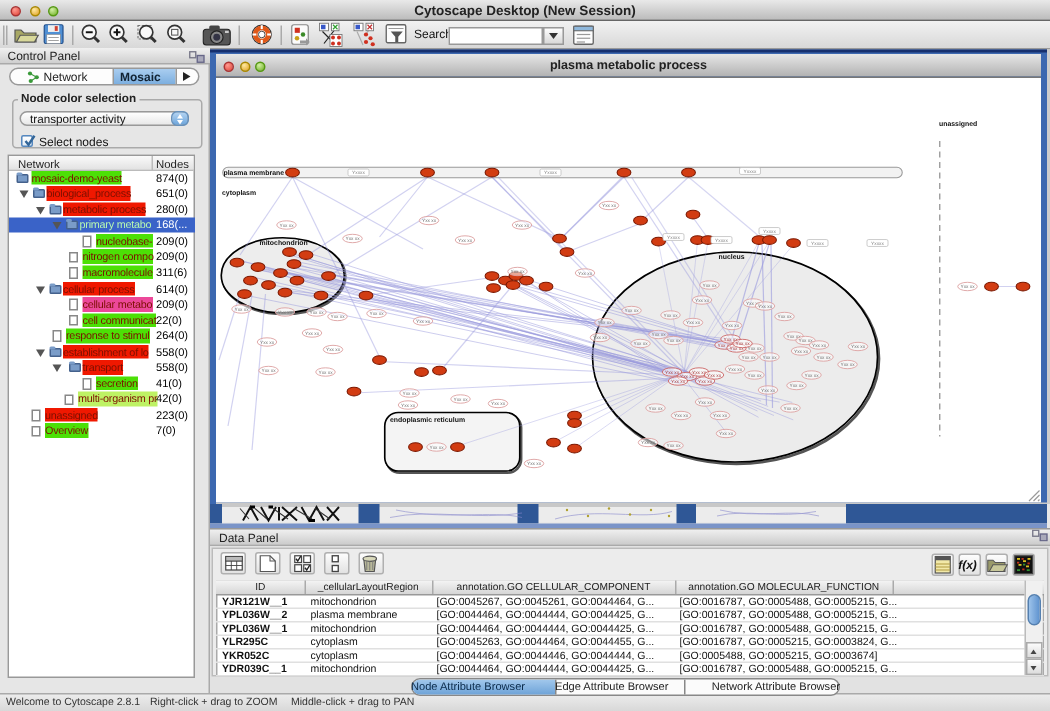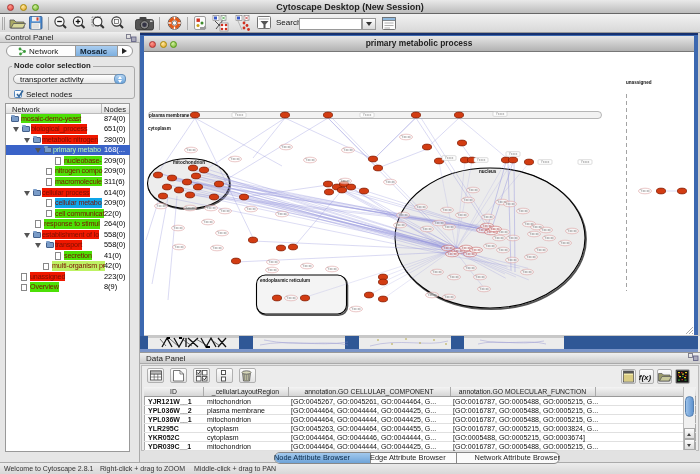--- a/index.html
+++ b/index.html
@@ -169,21 +169,21 @@
 <div class="abs" style="left:104px;top:104.5px;font-size:7.6px;color:#222">Nodes</div>
 <div style="position:absolute;left:21px;top:113.6px;height:9.6px;background:#4ce006;color:#7c1000;font-size:7.2px;letter-spacing:-0.15px;line-height:9.6px;white-space:nowrap">mosaic-demo-yeast</div>
 <div style="position:absolute;left:11px;top:115.8px;width:8px;height:6px;background:#7a9cc8;border:0.5px solid #44618c;border-radius:1px"></div>
 <div style="position:absolute;left:11px;top:114.6px;width:4px;height:2px;background:#7a9cc8;border-radius:1px"></div>
 <div style="position:absolute;left:104px;top:113.6px;width:34px;height:9.6px;color:#000;font-size:7.4px;line-height:9.6px">874(0)</div>
 <div style="position:absolute;left:31px;top:124.1px;height:9.6px;background:#f01800;color:#7c1000;font-size:7.2px;letter-spacing:-0.15px;line-height:9.6px;white-space:nowrap">biological_process</div>
 <div style="position:absolute;left:13px;top:127.1px;width:0;height:0;border-left:3.5px solid transparent;border-right:3.5px solid transparent;border-top:5px solid #555"></div>
 <div style="position:absolute;left:22px;top:126.3px;width:8px;height:6px;background:#7a9cc8;border:0.5px solid #44618c;border-radius:1px"></div>
 <div style="position:absolute;left:22px;top:125.1px;width:4px;height:2px;background:#7a9cc8;border-radius:1px"></div>
 <div style="position:absolute;left:104px;top:124.1px;width:34px;height:9.6px;color:#000;font-size:7.4px;line-height:9.6px">651(0)</div>
-<div style="position:absolute;left:42px;top:134.7px;height:9.6px;background:#f01800;color:#7c1000;font-size:7.2px;letter-spacing:-0.15px;line-height:9.6px;white-space:nowrap">metabolic nitrogen</div>
+<div style="position:absolute;left:42px;top:134.7px;height:9.6px;background:#f01800;color:#7c1000;font-size:7.2px;letter-spacing:-0.15px;line-height:9.6px;white-space:nowrap">metabolic process</div>
 <div style="position:absolute;left:24px;top:137.7px;width:0;height:0;border-left:3.5px solid transparent;border-right:3.5px solid transparent;border-top:5px solid #555"></div>
 <div style="position:absolute;left:33px;top:136.9px;width:8px;height:6px;background:#7a9cc8;border:0.5px solid #44618c;border-radius:1px"></div>
 <div style="position:absolute;left:33px;top:135.7px;width:4px;height:2px;background:#7a9cc8;border-radius:1px"></div>
 <div style="position:absolute;left:104px;top:134.7px;width:34px;height:9.6px;color:#000;font-size:7.4px;line-height:9.6px">280(0)</div>
 <div style="position:absolute;left:6px;top:145.2px;width:124px;height:9.6px;background:#3a63c8"></div>
 <div style="position:absolute;left:53px;top:145.2px;height:9.6px;color:#b8f8b0;font-size:7.2px;letter-spacing:-0.15px;line-height:9.6px;white-space:nowrap">primary metabo</div>
 <div style="position:absolute;left:35px;top:148.2px;width:0;height:0;border-left:3.5px solid transparent;border-right:3.5px solid transparent;border-top:5px solid #555"></div>
 <div style="position:absolute;left:44px;top:147.4px;width:8px;height:6px;background:#7a9cc8;border:0.5px solid #44618c;border-radius:1px"></div>
 <div style="position:absolute;left:44px;top:146.2px;width:4px;height:2px;background:#7a9cc8;border-radius:1px"></div>
 <div style="position:absolute;left:104px;top:145.2px;width:34px;height:9.6px;color:#fff;font-size:7.4px;line-height:9.6px">168(...</div>
@@ -194,21 +194,21 @@
 <div style="position:absolute;left:46px;top:167.6px;width:6px;height:7.5px;background:#fff;border:0.6px solid #888"></div>
 <div style="position:absolute;left:104px;top:166.4px;width:34px;height:9.6px;color:#000;font-size:7.4px;line-height:9.6px">209(0)</div>
 <div style="position:absolute;left:55px;top:176.9px;height:9.6px;background:#4ce006;color:#7c1000;font-size:7.2px;letter-spacing:-0.15px;line-height:9.6px;white-space:nowrap">macromolecule</div>
 <div style="position:absolute;left:46px;top:178.1px;width:6px;height:7.5px;background:#fff;border:0.6px solid #888"></div>
 <div style="position:absolute;left:104px;top:176.9px;width:34px;height:9.6px;color:#000;font-size:7.4px;line-height:9.6px">311(6)</div>
 <div style="position:absolute;left:42px;top:187.5px;height:9.6px;background:#f01800;color:#7c1000;font-size:7.2px;letter-spacing:-0.15px;line-height:9.6px;white-space:nowrap">cellular process</div>
 <div style="position:absolute;left:24px;top:190.5px;width:0;height:0;border-left:3.5px solid transparent;border-right:3.5px solid transparent;border-top:5px solid #555"></div>
 <div style="position:absolute;left:33px;top:189.7px;width:8px;height:6px;background:#7a9cc8;border:0.5px solid #44618c;border-radius:1px"></div>
 <div style="position:absolute;left:33px;top:188.5px;width:4px;height:2px;background:#7a9cc8;border-radius:1px"></div>
 <div style="position:absolute;left:104px;top:187.5px;width:34px;height:9.6px;color:#000;font-size:7.4px;line-height:9.6px">614(0)</div>
-<div style="position:absolute;left:55px;top:198.0px;height:9.6px;background:#0ea5e9;color:#7c1000;font-size:7.2px;letter-spacing:-0.15px;line-height:9.6px;white-space:nowrap">cellular metabo</div>
+<div style="position:absolute;left:55px;top:198.0px;height:9.6px;background:#ec4899;color:#7c1000;font-size:7.2px;letter-spacing:-0.15px;line-height:9.6px;white-space:nowrap">cellular metabo</div>
 <div style="position:absolute;left:46px;top:199.2px;width:6px;height:7.5px;background:#fff;border:0.6px solid #888"></div>
 <div style="position:absolute;left:104px;top:198.0px;width:34px;height:9.6px;color:#000;font-size:7.4px;line-height:9.6px">209(0)</div>
 <div style="position:absolute;left:55px;top:208.6px;height:9.6px;background:#4ce006;color:#7c1000;font-size:7.2px;letter-spacing:-0.15px;line-height:9.6px;white-space:nowrap">cell communicat</div>
 <div style="position:absolute;left:46px;top:209.8px;width:6px;height:7.5px;background:#fff;border:0.6px solid #888"></div>
 <div style="position:absolute;left:104px;top:208.6px;width:34px;height:9.6px;color:#000;font-size:7.4px;line-height:9.6px">22(0)</div>
 <div style="position:absolute;left:44px;top:219.1px;height:9.6px;background:#4ce006;color:#7c1000;font-size:7.2px;letter-spacing:-0.15px;line-height:9.6px;white-space:nowrap">response to stimul</div>
 <div style="position:absolute;left:35px;top:220.3px;width:6px;height:7.5px;background:#fff;border:0.6px solid #888"></div>
 <div style="position:absolute;left:104px;top:219.1px;width:34px;height:9.6px;color:#000;font-size:7.4px;line-height:9.6px">264(0)</div>
 <div style="position:absolute;left:42px;top:229.7px;height:9.6px;background:#f01800;color:#7c1000;font-size:7.2px;letter-spacing:-0.15px;line-height:9.6px;white-space:nowrap">establishment of lo</div>
 <div style="position:absolute;left:24px;top:232.7px;width:0;height:0;border-left:3.5px solid transparent;border-right:3.5px solid transparent;border-top:5px solid #555"></div>
@@ -224,29 +224,29 @@
 <div style="position:absolute;left:55px;top:252.0px;width:6px;height:7.5px;background:#fff;border:0.6px solid #888"></div>
 <div style="position:absolute;left:104px;top:250.8px;width:34px;height:9.6px;color:#000;font-size:7.4px;line-height:9.6px">41(0)</div>
 <div style="position:absolute;left:52px;top:261px;height:9.6px;background:#bef264;color:#7c1000;font-size:7.2px;letter-spacing:-0.15px;line-height:9.6px;white-space:nowrap">multi-organism pr</div>
 <div style="position:absolute;left:43px;top:262.5px;width:6px;height:7.5px;background:#fff;border:0.6px solid #888"></div>
 <div style="position:absolute;left:104px;top:261.3px;width:34px;height:9.6px;color:#000;font-size:7.4px;line-height:9.6px">42(0)</div>
 <div style="position:absolute;left:30px;top:271.9px;height:9.6px;background:#f01800;color:#7c1000;font-size:7.2px;letter-spacing:-0.15px;line-height:9.6px;white-space:nowrap">unassigned</div>
 <div style="position:absolute;left:21px;top:273.1px;width:6px;height:7.5px;background:#fff;border:0.6px solid #888"></div>
 <div style="position:absolute;left:104px;top:271.9px;width:34px;height:9.6px;color:#000;font-size:7.4px;line-height:9.6px">223(0)</div>
 <div style="position:absolute;left:30px;top:282.4px;height:9.6px;background:#4ce006;color:#7c1000;font-size:7.2px;letter-spacing:-0.15px;line-height:9.6px;white-space:nowrap">Overview</div>
 <div style="position:absolute;left:21px;top:283.6px;width:6px;height:7.5px;background:#fff;border:0.6px solid #888"></div>
-<div style="position:absolute;left:104px;top:282.4px;width:34px;height:9.6px;color:#000;font-size:7.4px;line-height:9.6px">8(9)</div>
+<div style="position:absolute;left:104px;top:282.4px;width:34px;height:9.6px;color:#000;font-size:7.4px;line-height:9.6px">7(0)</div>
 
 <div class="abs" style="left:140px;top:33px;width:558px;height:303px;background:#3c68b0;border-top:2px solid #16306e"></div>
 <div class="abs" style="left:698px;top:33px;width:2px;height:303px;background:#ccc"></div>
 <div class="abs" style="left:144px;top:36px;width:550px;height:16px;background:linear-gradient(#e6e6e6,#b2b2b2);border-bottom:1px solid #777"></div>
 <div class="abs" style="left:149px;top:40.5px;width:7px;height:7px;border-radius:50%;background:radial-gradient(circle at 35% 30%,#ff9a90,#e04438);border:0.5px solid #a33"></div>
 <div class="abs" style="left:159.5px;top:40.5px;width:7px;height:7px;border-radius:50%;background:radial-gradient(circle at 35% 30%,#ffe9a0,#dfa123);border:0.5px solid #a80"></div>
 <div class="abs" style="left:170px;top:40.5px;width:7px;height:7px;border-radius:50%;background:radial-gradient(circle at 35% 30%,#d2f0a2,#72b029);border:0.5px solid #591"></div>
-<div class="abs" style="left:244px;top:38px;width:350px;height:12px;text-align:center;font-size:8.4px;font-weight:bold;color:#222">primary metabolic process</div>
+<div class="abs" style="left:244px;top:38px;width:350px;height:12px;text-align:center;font-size:8.4px;font-weight:bold;color:#222">plasma metabolic process</div>
 <div class="abs" style="left:144px;top:52px;width:550px;height:283px;background:#fff;overflow:hidden">
     <svg width="549" height="283" viewBox="0 0 549 283" style="position:absolute;left:0;top:0">
       <rect x="4.5" y="59.5" width="453" height="7" rx="3.5" fill="#f2f2f2" stroke="#999" stroke-width="0.7"></rect>
       <ellipse cx="45.3" cy="132.4" rx="41" ry="25" fill="none" stroke="#555" stroke-width="1.6"></ellipse>
       <ellipse cx="44.5" cy="131.5" rx="41" ry="25" fill="#ededed" stroke="#000" stroke-width="1.1"></ellipse>
       <ellipse cx="347" cy="187.2" rx="95" ry="70" fill="none" stroke="#555" stroke-width="1.8"></ellipse>
       <ellipse cx="346" cy="186" rx="95" ry="70" fill="#ececec" stroke="#000" stroke-width="1.1"></ellipse>
       <rect x="113.5" y="224.2" width="90" height="39" rx="9" fill="none" stroke="#555" stroke-width="1.6"></rect>
       <rect x="112.5" y="223" width="90" height="39" rx="9" fill="#f4f4f4" stroke="#000" stroke-width="1.1"></rect>
       <line x1="482.5" y1="42" x2="482.5" y2="239" stroke="#999" stroke-width="0.9" stroke-dasharray="4,3"></line>

